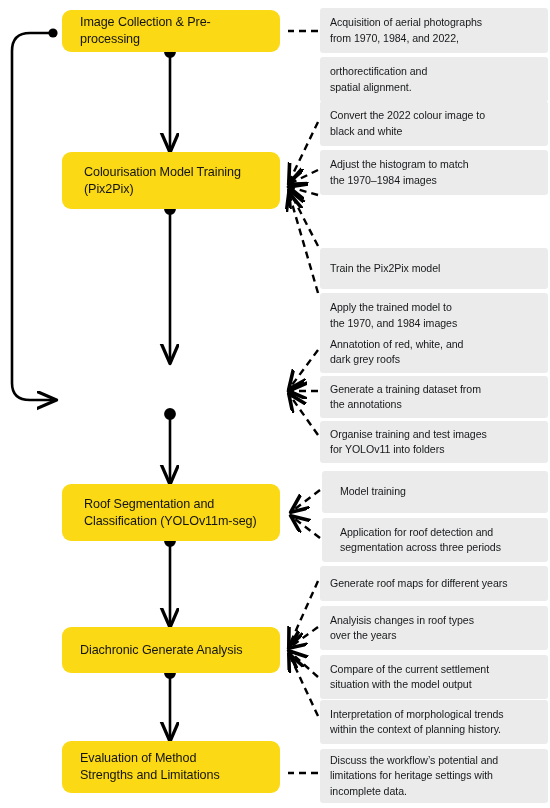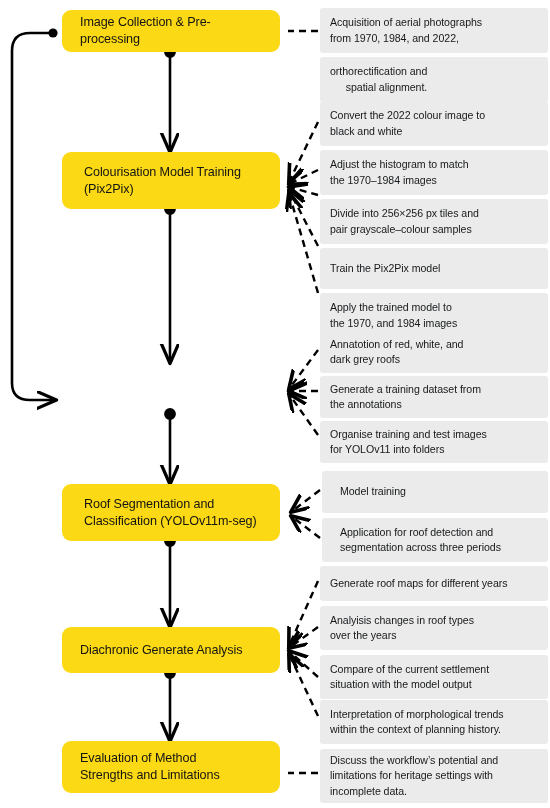--- a/index.html
+++ b/index.html
@@ -108,32 +108,29 @@
     <span class="gtext">Diachronic Generate Analysis</span>
   </div>
 
   <div class="ybox ctr" style="left:62px;top:741px;width:218px;height:52px;">
     <span class="gtext">Evaluation of Method<br>Strengths and Limitations</span>
   </div>
 
   <div class="gbox" style="left:320px;top:8px;width:228px;height:45px;">
     <span class="gtext">Acquisition of aerial photographs<br>from 1970, 1984, and 2022,</span>
   </div>
-  <div class="gbox" style="left:320px;top:57px;width:228px;height:45px;text-align:right;">
+  <div class="gbox" style="left:320px;top:57px;width:228px;height:45px;">
     <span class="gtext">orthorectification and<br>spatial alignment.</span>
   </div>
 
   <div class="gbox" style="left:320px;top:101px;width:228px;height:45px;">
     <span class="gtext">Convert the 2022 colour image to<br>black and white</span>
   </div>
   <div class="gbox" style="left:320px;top:150px;width:228px;height:45px;">
     <span class="gtext">Adjust the histogram to match<br>the 1970–1984 images</span>
-  </div>
-  <div class="gbox" style="left:320px;top:199px;width:228px;height:45px;">
-    <span class="gtext">Divide into 256×256 px tiles and<br>pair grayscale–colour samples</span>
   </div>
   <div class="gbox" style="left:320px;top:248px;width:228px;height:41px;">
     <span class="gtext">Train the Pix2Pix model</span>
   </div>
   <div class="gbox" style="left:320px;top:293px;width:228px;height:45px;">
     <span class="gtext">Apply the trained model to<br>the 1970, and 1984 images</span>
   </div>
 
   <div class="gbox" style="left:320px;top:331px;width:228px;height:42px;">
     <span class="gtext">Annatotion of red, white, and<br>dark grey roofs</span>

